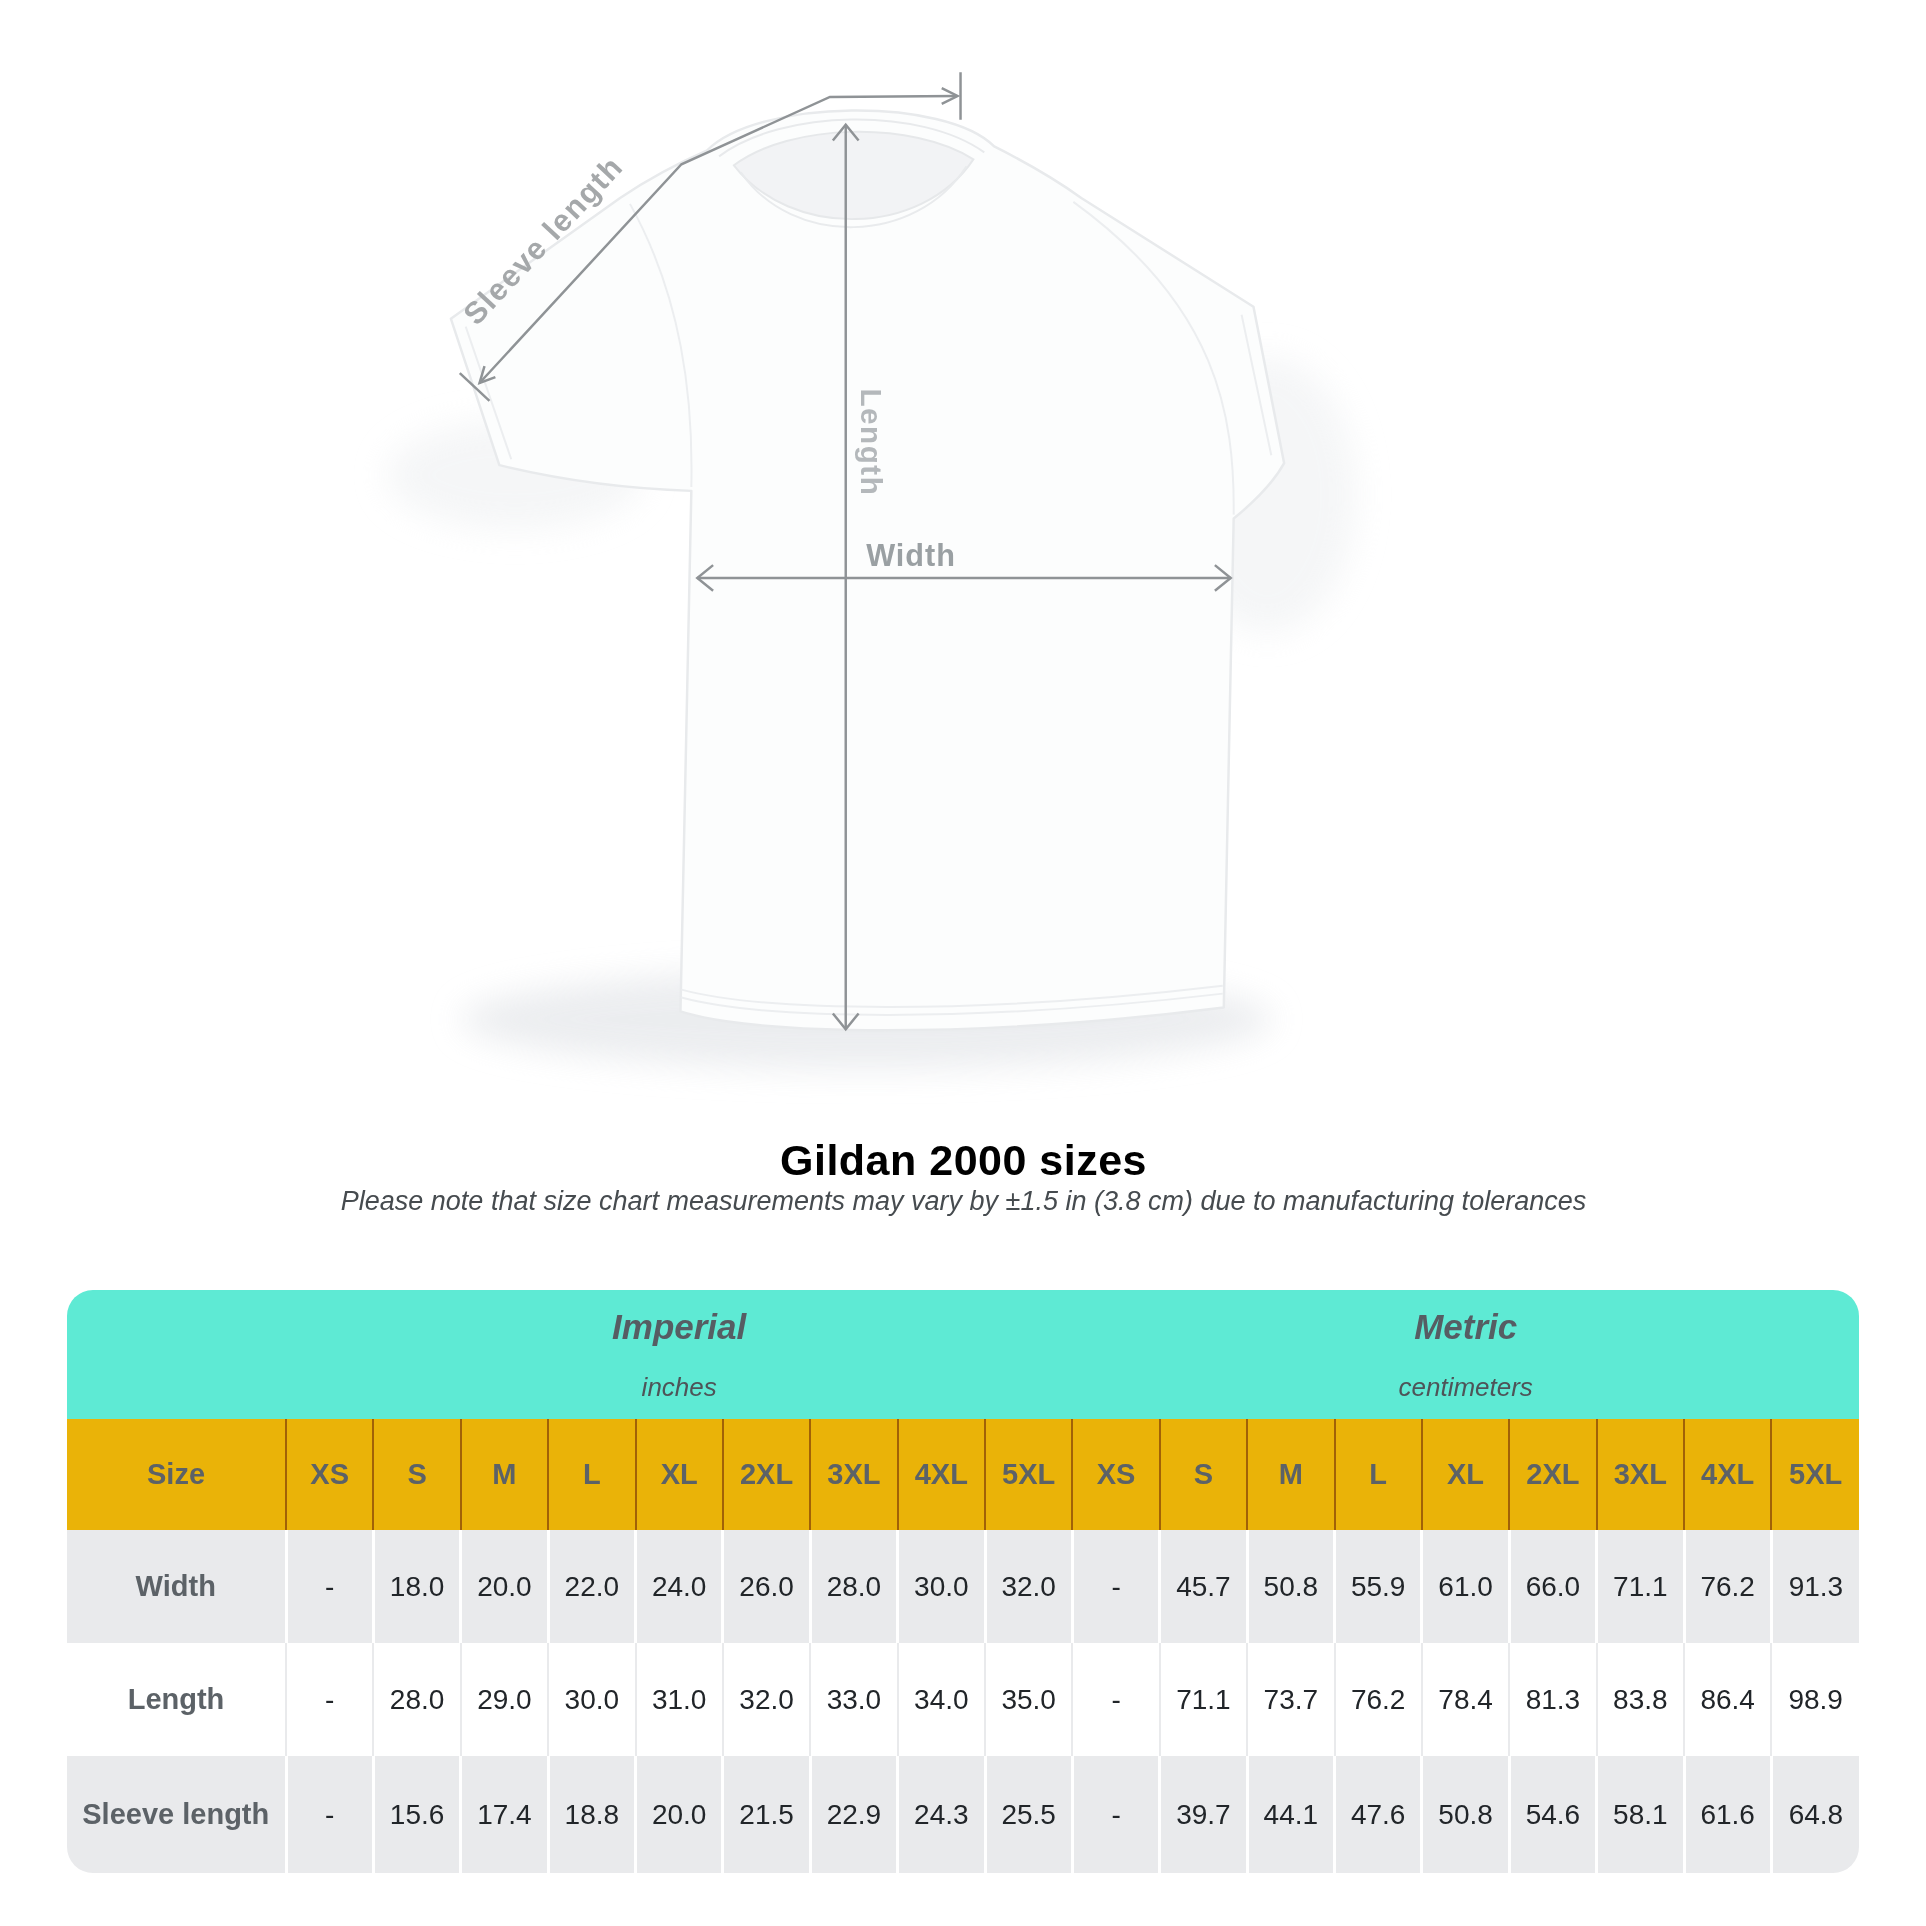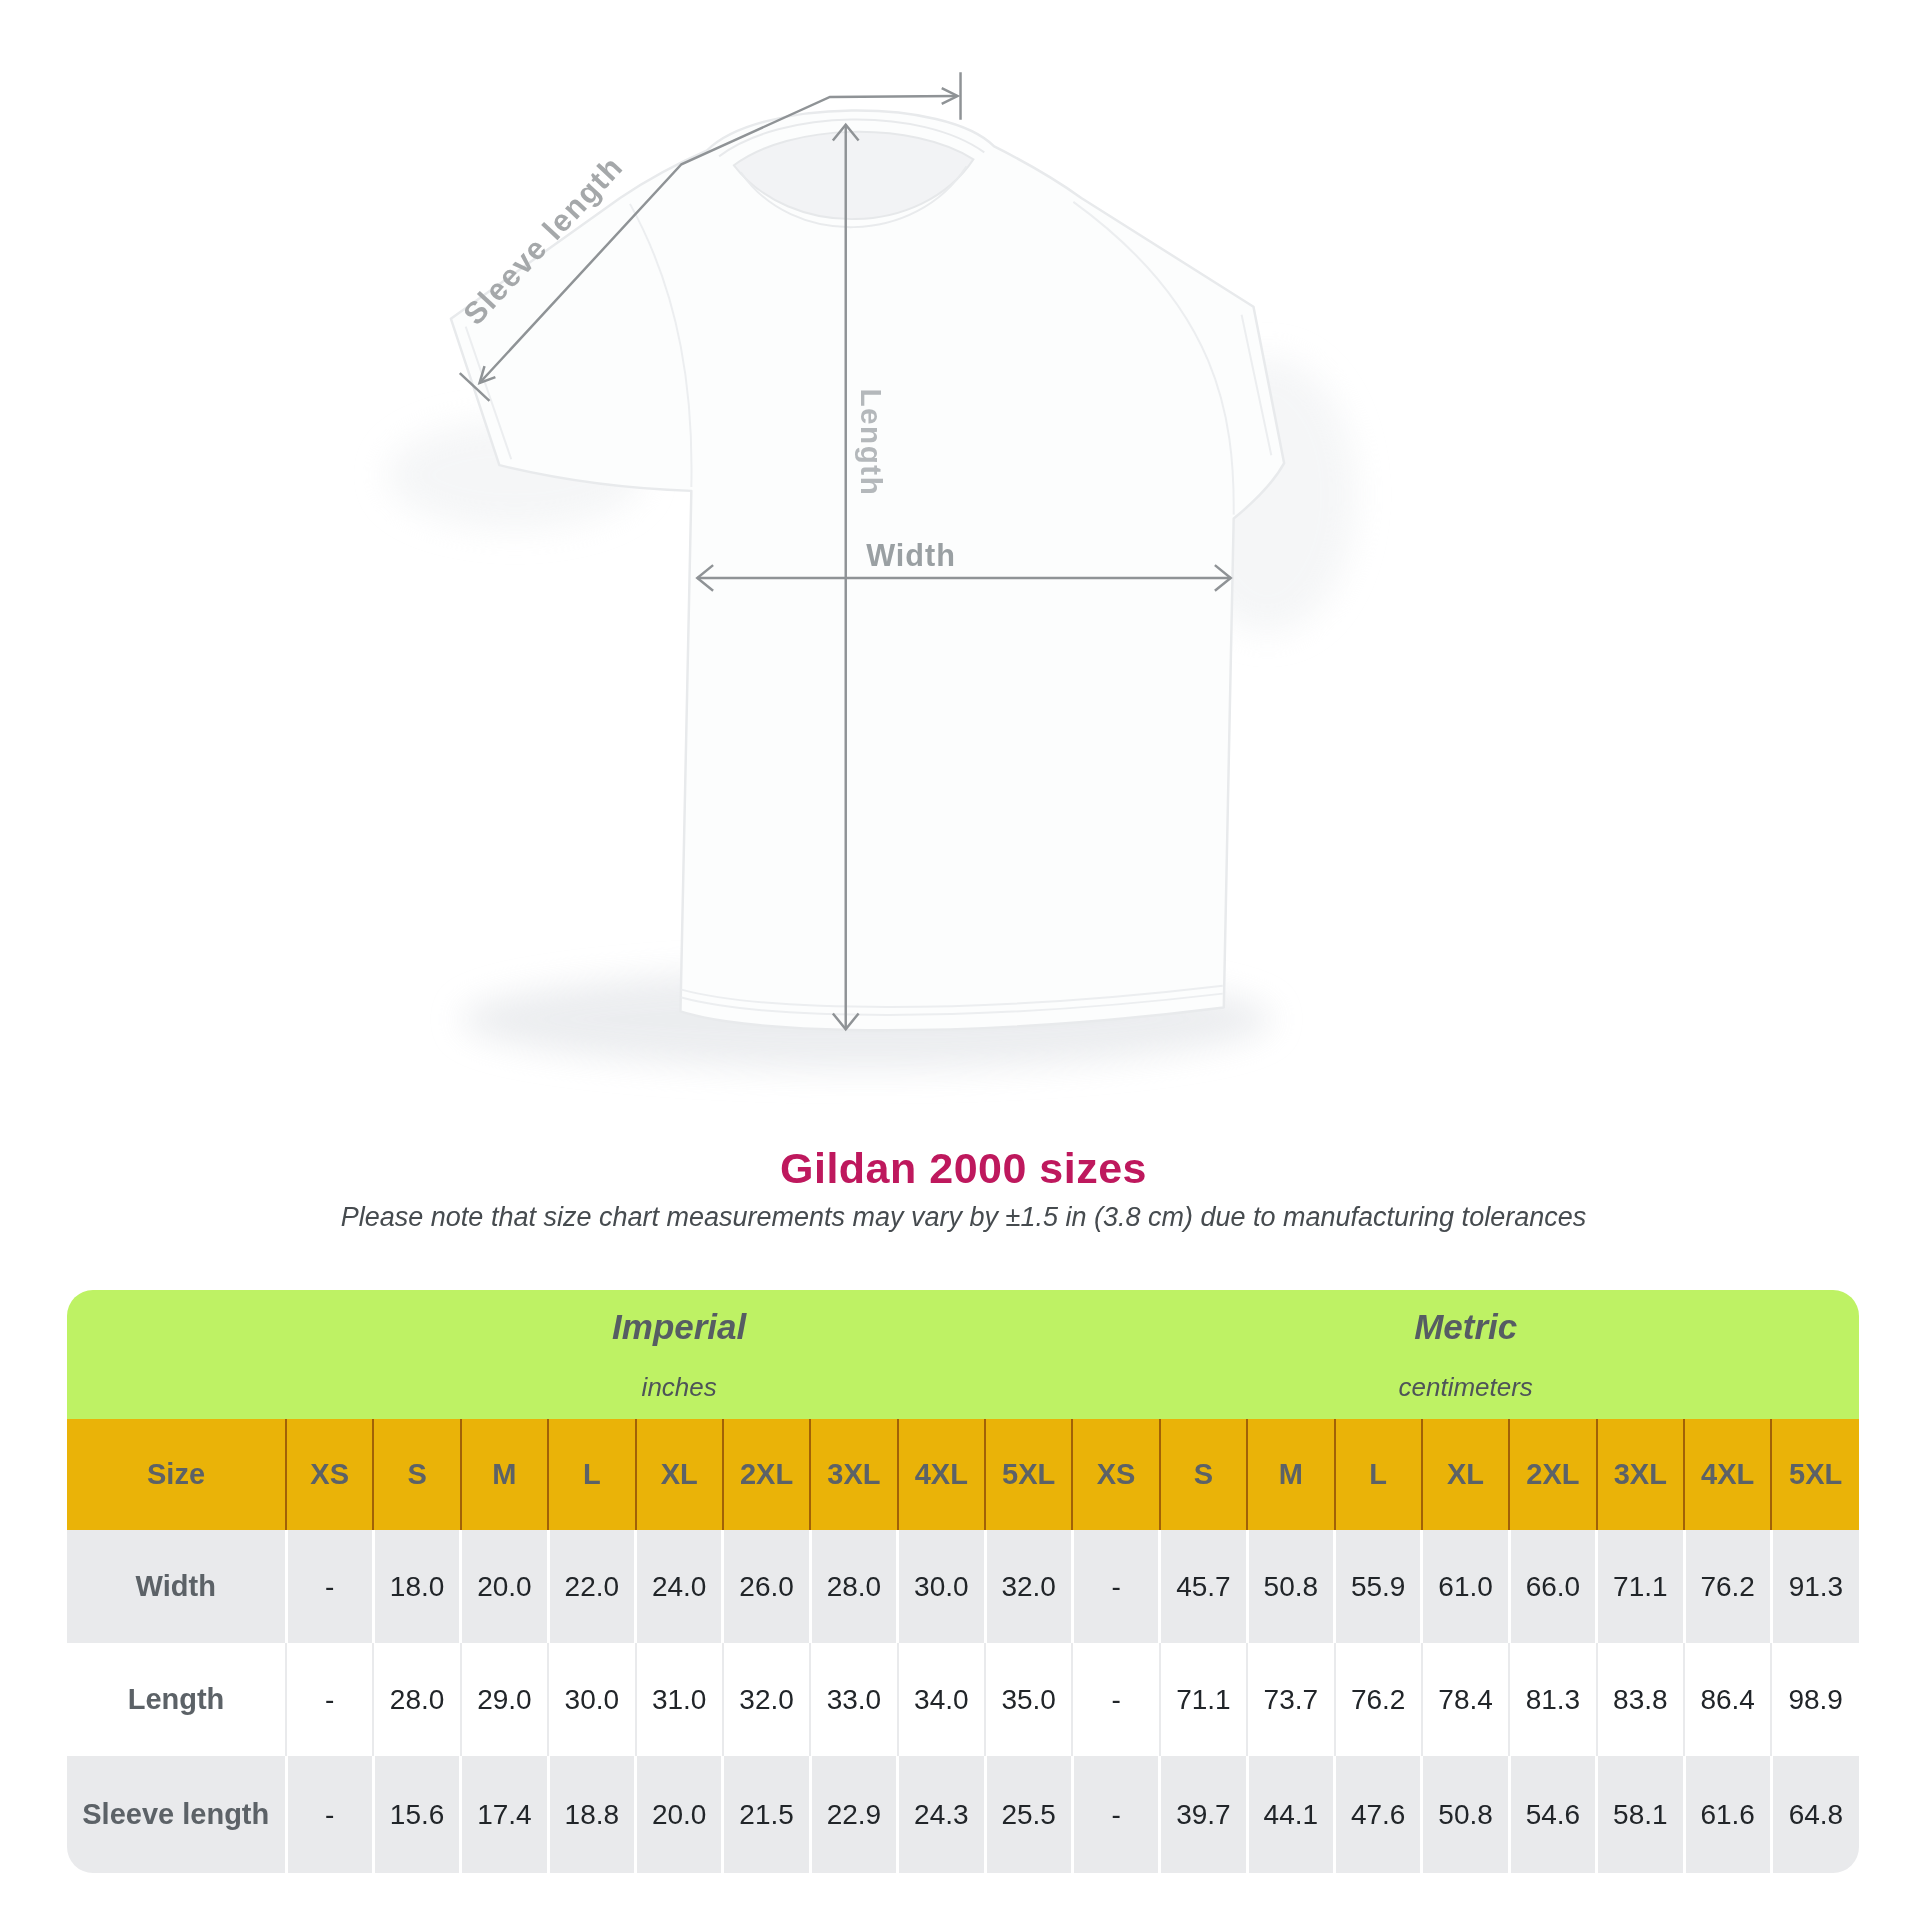--- a/index.html
+++ b/index.html
@@ -30,25 +30,25 @@
 
   
   .heading {
     position: absolute;
     top: 1135px;
     left: 0;
     width: 1927px;
     text-align: center;
   }
   .heading h1 {
-    margin: 12px;
+    margin: 4px;
     font-size: 43px;
     line-height: 1;
     font-weight: bold;
-    color: #be185d;
+    color: #000000;
     letter-spacing: 0.5px;
   }
   .heading .note {
     font-size: 27px;
     font-style: italic;
     color: #464b4f;
   }
 
   
   .size-table {
@@ -60,21 +60,21 @@
     overflow: hidden;
   }
   .size-table table {
     width: 100%;
     table-layout: fixed;
     border-collapse: collapse;
   }
   col.size-col { width: 219px; }
 
   .band-row td {
-    background: #bef264;
+    background: #5eead4;
     height: 129px;
     text-align: center;
     vertical-align: middle;
     padding: 0;
   }
   .unit-name {
     font-size: 35px;
     font-weight: bold;
     font-style: italic;
     color: #565d63;

